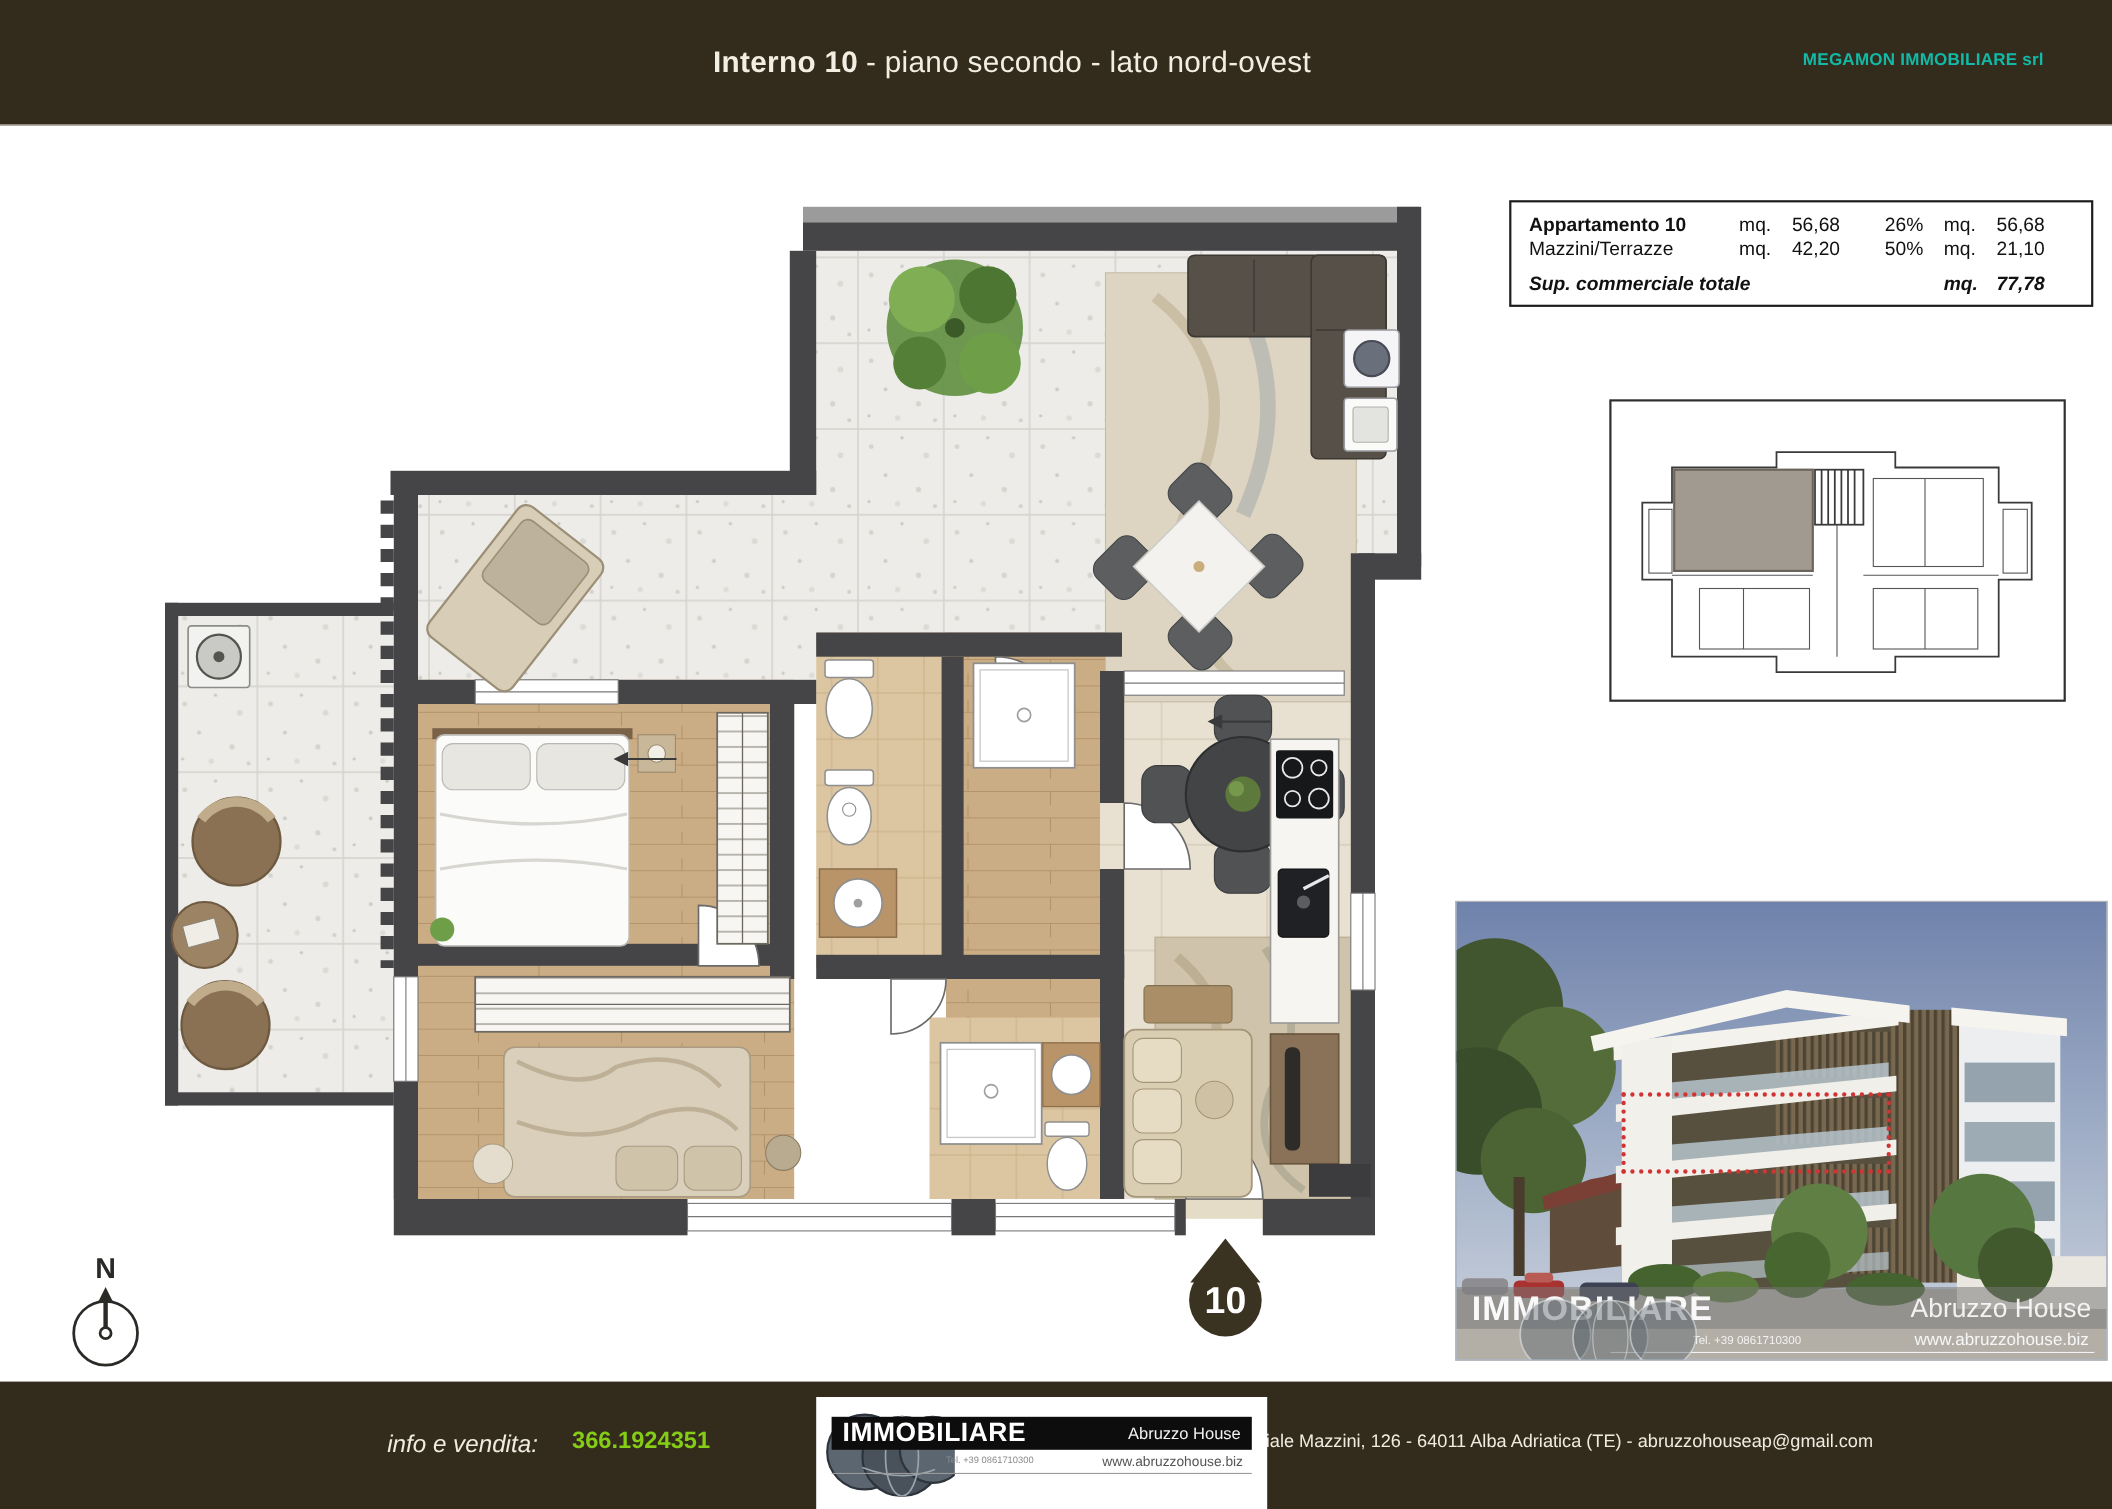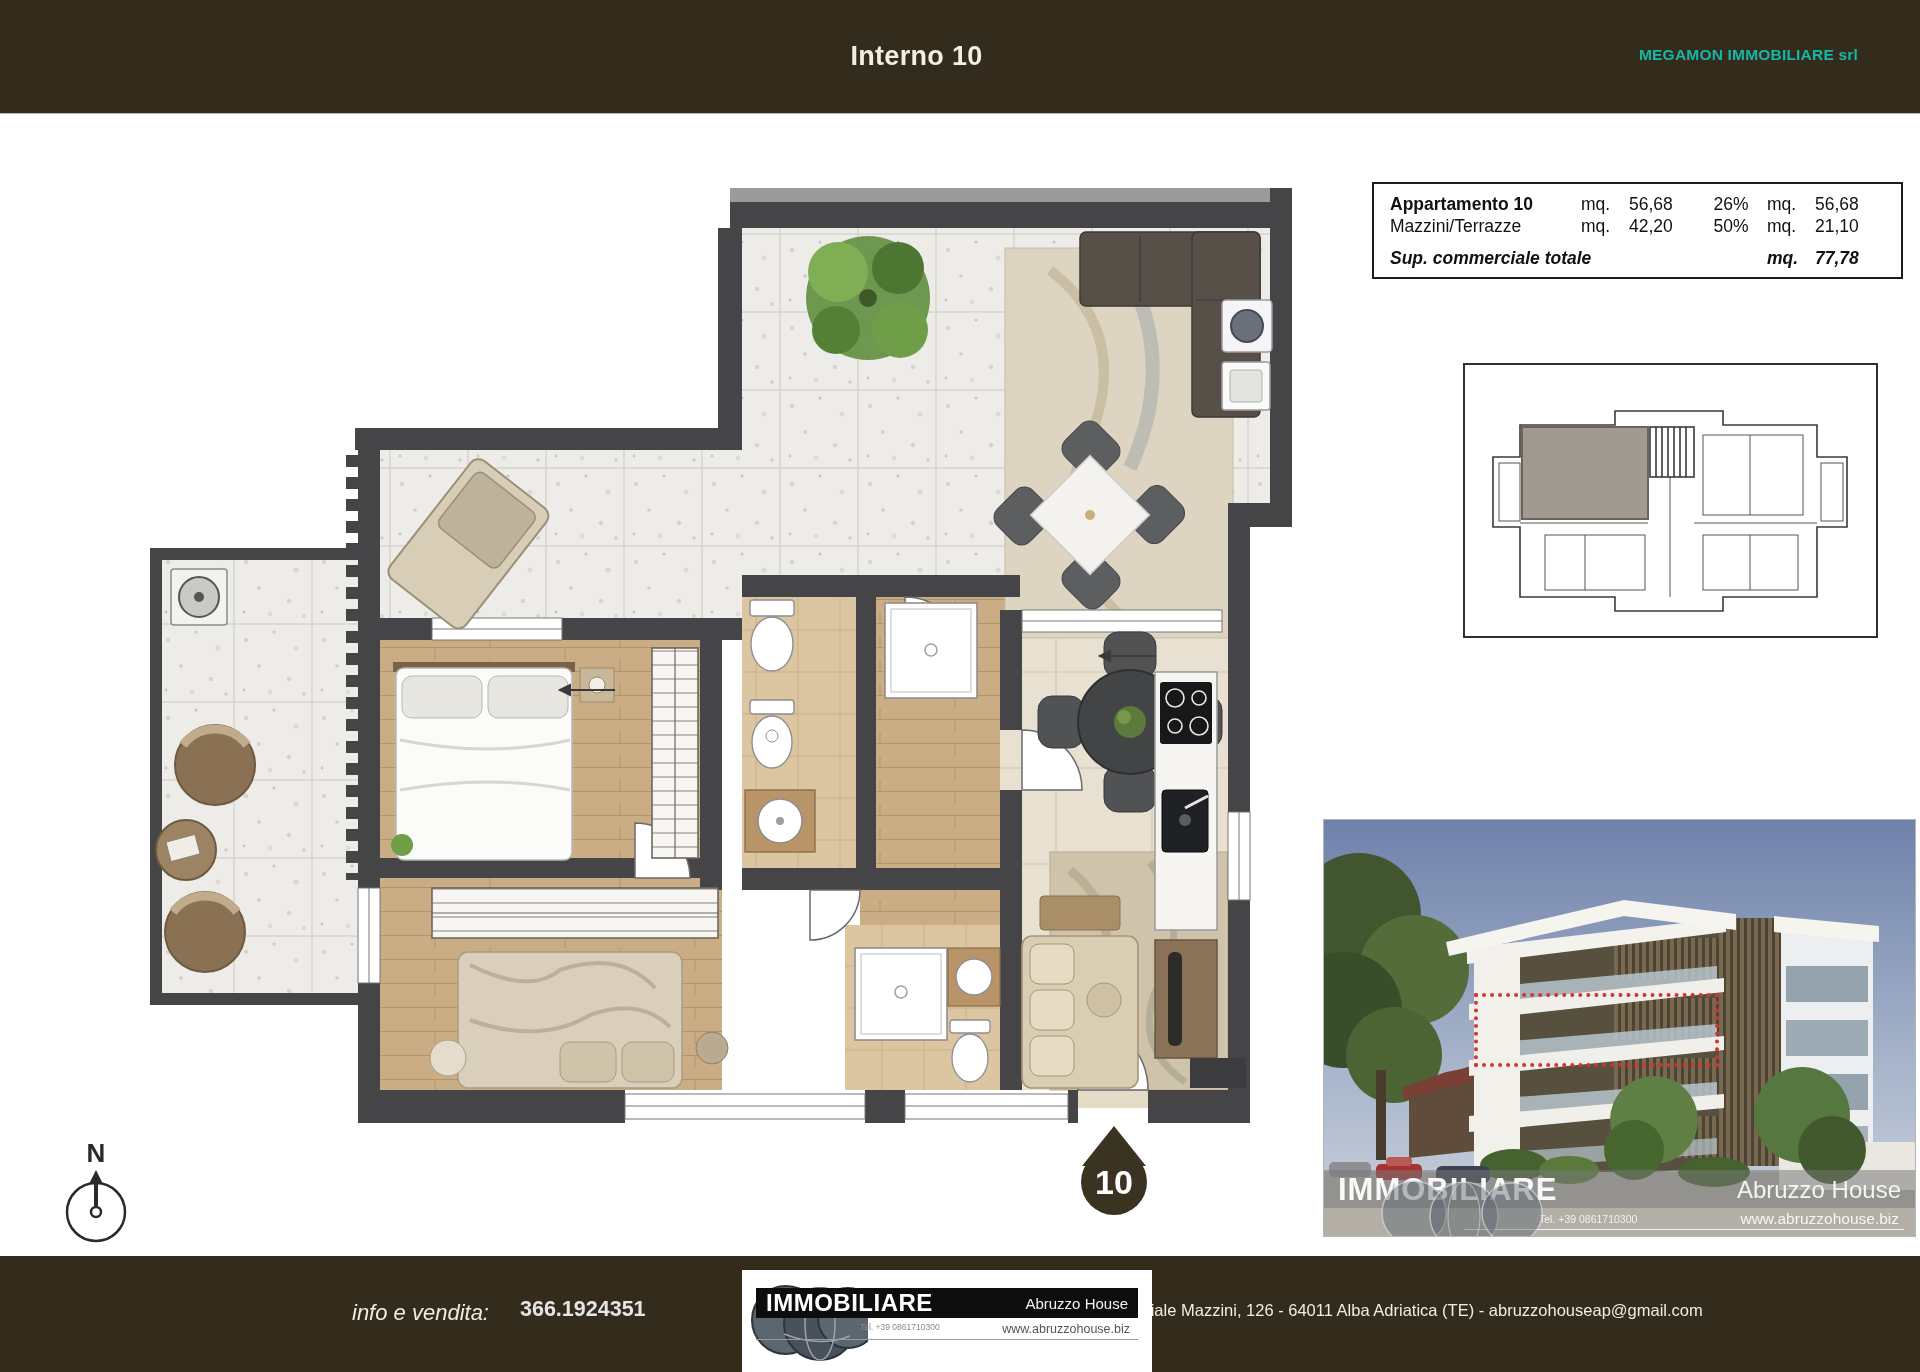--- a/index.html
+++ b/index.html
@@ -30,41 +30,42 @@
          box-sizing:border-box;}
   .wm-bar{position:absolute;left:0;top:350px;width:593px;height:38px;background:rgba(118,118,118,.52);}
   .wm-brand{position:absolute;left:14px;top:352px;font-size:31px;font-weight:bold;color:rgba(255,255,255,.95);letter-spacing:1px;}
   .wm-name{position:absolute;right:14px;top:356px;font-size:24px;color:rgba(248,248,248,.95);}
   .wm-tel{position:absolute;left:215px;top:393px;font-size:10.5px;color:rgba(250,250,250,.9);}
   .wm-site{position:absolute;right:16px;top:390px;font-size:15.5px;color:rgba(250,250,250,.95);}
   .wm-line{position:absolute;left:140px;top:409px;width:440px;height:1px;background:rgba(255,255,255,.85);}
   
   .footer{position:absolute;left:0;top:1256px;width:1920px;height:116px;background:#332c1d;}
   .footer .info{position:absolute;left:352px;top:44px;color:#f0ece0;font-size:22px;font-style:italic;}
-  .footer .phone{position:absolute;left:520px;top:41px;color:#e5e5e5;font-size:21.5px;font-weight:bold;}
+  .footer .phone{position:absolute;left:520px;top:41px;color:#84cc16;font-size:21.5px;font-weight:bold;}
   .footer .address{position:absolute;left:1140px;top:45px;color:#f0ece0;font-size:16.5px;}
   .logo-block{position:absolute;left:742px;top:1270px;width:410px;height:102px;background:#ffffff;}
   .logo-bar{position:absolute;left:14px;top:18px;width:382px;height:30px;background:#0d0d0d;
             display:flex;align-items:center;justify-content:space-between;padding:0 10px;box-sizing:border-box;}
   .logo-bar .brand{color:#fff;font-size:24px;font-weight:bold;letter-spacing:.5px;}
   .logo-bar .name{color:#f2f2f2;font-size:15px;}
   .logo-sub{position:absolute;left:14px;top:50px;width:382px;display:flex;justify-content:space-between;
             border-bottom:1px solid #9a9a9a;padding:2px 8px 3px 104px;box-sizing:border-box;}
   .logo-sub .tel{font-size:8.5px;color:#8a8a8a;}
   .logo-sub .site{font-size:12.5px;color:#555;}
   .globe{position:absolute;left:6px;top:2px;width:120px;height:98px;}
 </style>
 </head>
 <body>
 
 <div id="page">
 
   <div class="header">
     <div class="title">
       <b>Interno 10</b>
+      <span>- piano secondo - lato nord-ovest</span>
     </div>
     <div class="company">MEGAMON IMMOBILIARE srl</div>
   </div>
 
   <div class="area-table">
     <div class="area-row">
       <span class="b">Appartamento 10</span>
       <span>mq.</span>
       <span class="num">56,68</span>
       <span class="pct">26%</span>

